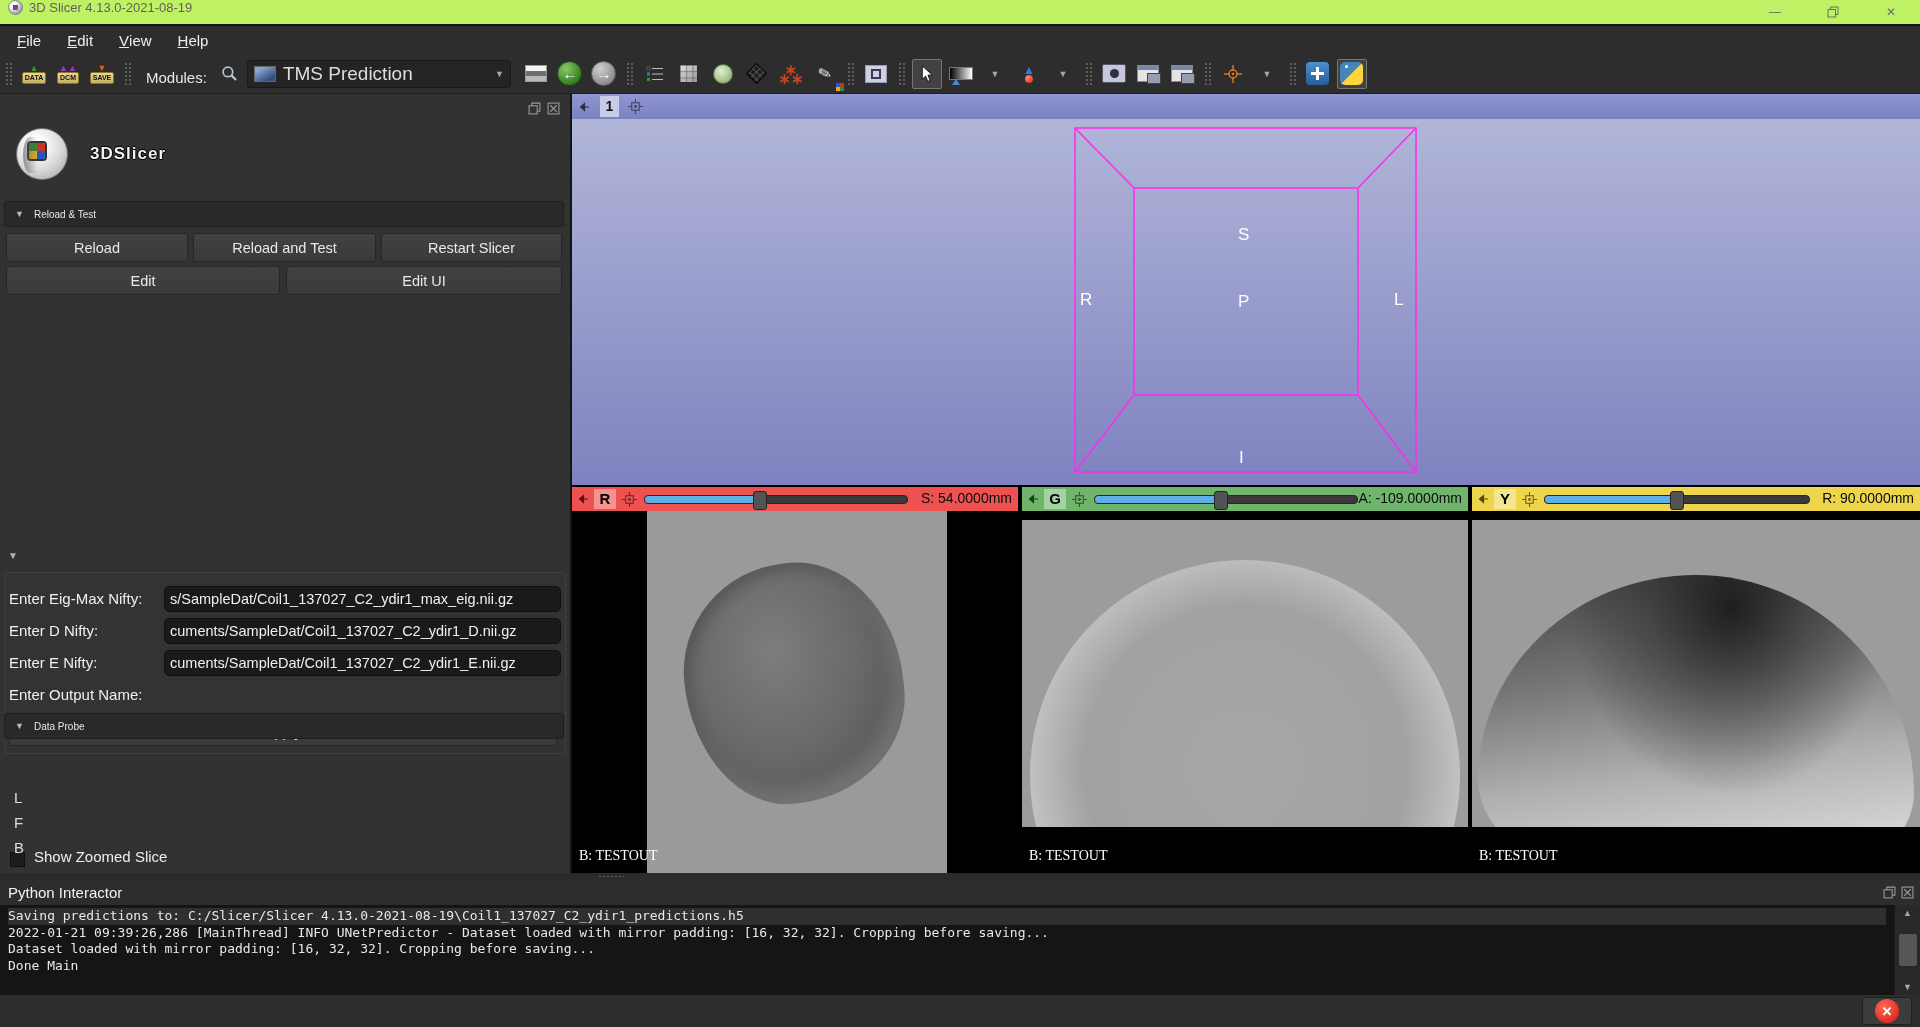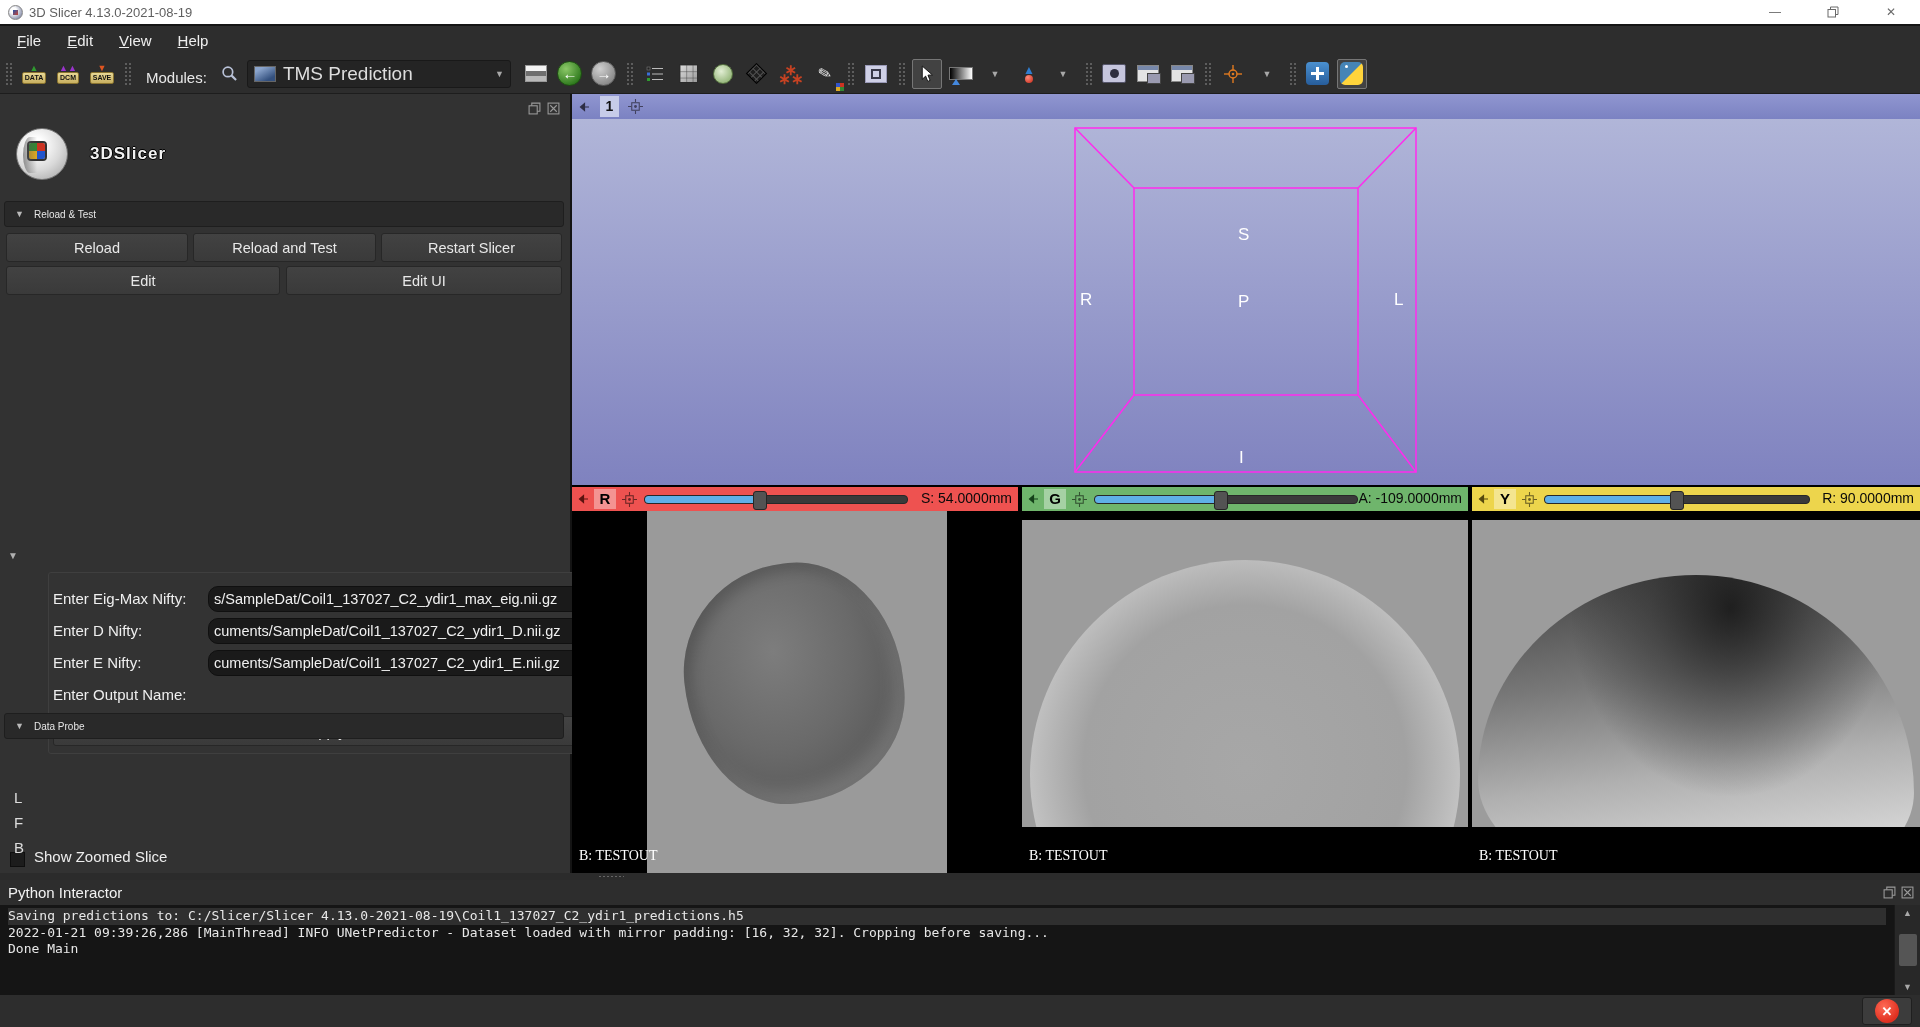--- a/index.html
+++ b/index.html
@@ -1,22 +1,22 @@
 <!DOCTYPE html>
 <html><head>
 <meta charset="utf-8">
 <style>
   * { margin:0; padding:0; box-sizing:border-box; }
   html,body { background:#000; }
   #app { position:relative; width:1920px; height:1027px; overflow:hidden;
          font-family:"Liberation Sans", sans-serif; color:#e8e8e8; background:#2e2e2e; }
 
   
-  .titlebar { position:absolute; left:0; top:0; width:1920px; height:24px; background:#ffffff;
-              display:flex; align-items:center; }
+  .titlebar { position:absolute; left:0; top:0; width:1920px; height:24px; background:#bef264;
+              display:flex; align-items:flex-start; }
   .app-ico { width:15px; height:15px; border-radius:50%; margin:0 6px 0 8px;
              background:radial-gradient(circle at 35% 35%, #fefefe 25%, #9aa0b8 70%, #5a6078 100%);
              border:1px solid #888; position:relative; }
   .app-ico::after{ content:""; position:absolute; left:4px; top:4px; width:5px; height:5px;
              background:linear-gradient(135deg,#2255aa,#cc4433); }
   .title-text { font-size:13px; color:#5f5f5f; }
   .win-controls { position:absolute; right:0; top:0; height:24px; display:flex; }
   .win-btn { width:58px; height:24px; display:flex; align-items:center; justify-content:center;
              color:#6a6a6a; font-size:12px; }
 
@@ -103,24 +103,24 @@
   .logo-text { margin-left:22px; font-size:17px; font-weight:bold; letter-spacing:1px; color:#f2f2f2;
                text-shadow:-1px 0 #000, 1px 0 #000, 0 -1px #000, 0 1px #000; }
   .section-hdr { position:absolute; left:4px; width:560px; height:26px; background:#292929;
                  border:1px solid #1e1e1e; border-radius:3px; display:flex; align-items:center; }
   .section-hdr .tri { font-size:9px; color:#b9b9b9; margin:0 10px 0 10px; }
   .section-hdr .txt { font-size:10px; color:#e6e6e6; }
   .pbtn { position:absolute; height:29px; background:linear-gradient(#424242,#3a3a3a); border:1px solid #272727;
           border-radius:3px; font-size:14.5px; color:#e8e8e8; display:flex; align-items:center; justify-content:center; }
   .lone-tri { position:absolute; left:8px; top:456px; font-size:10px; color:#b0b0b0; }
   .fields-box { position:absolute; left:4px; top:478px; width:562px; height:182px; border:1px solid #3f3f3f;
-                border-radius:3px; background:#333333;margin-left:44px; }
+                border-radius:3px; background:#333333; }
   .frow { position:absolute; left:4px; height:27px; display:flex; align-items:center; width:552px; }
   .frow .flabel { width:155px; font-size:15px; color:#efefef; }
-  .field-input { flex:1; height:26px; background:#1a1a1a; border:1px solid #101010; border-radius:10px;
+  .field-input { flex:1; height:26px; background:#1a1a1a; border:1px solid #101010; border-radius:5px;
                  color:#f0f0f0; font-size:14.5px; font-family:"Liberation Sans",sans-serif; padding:0 5px; }
   .apply-btn { position:absolute; left:4px; top:143px; width:548px; height:30px; background:linear-gradient(#434343,#3a3a3a);
                border:1px solid #272727; border-radius:3px; font-size:15px; color:#efefef;
                display:flex; align-items:center; justify-content:center; }
   .chk { position:absolute; left:10px; top:758px; width:15px; height:15px; background:#1c1c1c; border:1px solid #0e0e0e; }
   .chk-label { position:absolute; left:34px; top:754px; font-size:15px; color:#eeeeee; }
   .probe-row { position:absolute; left:14px; font-size:15px; color:#dddddd; }
 
   
   .views { position:absolute; left:572px; top:94px; width:1348px; height:779px; background:#000; }
@@ -537,20 +537,21 @@
         </svg>
       <svg width="13" height="13" viewBox="0 0 12 12">
           <rect x="1" y="1" width="10" height="10" fill="none" stroke="#9a9a9a"></rect>
           <path d="M3 3 L9 9 M9 3 L3 9" stroke="#9a9a9a"></path>
         </svg>
     </span>
   </div>
   <div class="py-console">
     <div class="py-line hl">Saving predictions to: C:/Slicer/Slicer 4.13.0-2021-08-19\Coil1_137027_C2_ydir1_predictions.h5</div>
     <div class="py-line">2022-01-21 09:39:26,286 [MainThread] INFO UNetPredictor - Dataset loaded with mirror padding: [16, 32, 32]. Cropping before saving...</div>
+    <div class="py-line">Dataset loaded with mirror padding: [16, 32, 32]. Cropping before saving...</div>
     <div class="py-line">Done Main</div>
   </div>
   <div class="py-scroll">
     <span class="arrow">▲</span>
     <span class="thumb"></span>
     <span class="arrow">▼</span>
   </div>
   <div class="py-bottom">
     <span class="close-btn">
       <span class="redx">✕</span>

